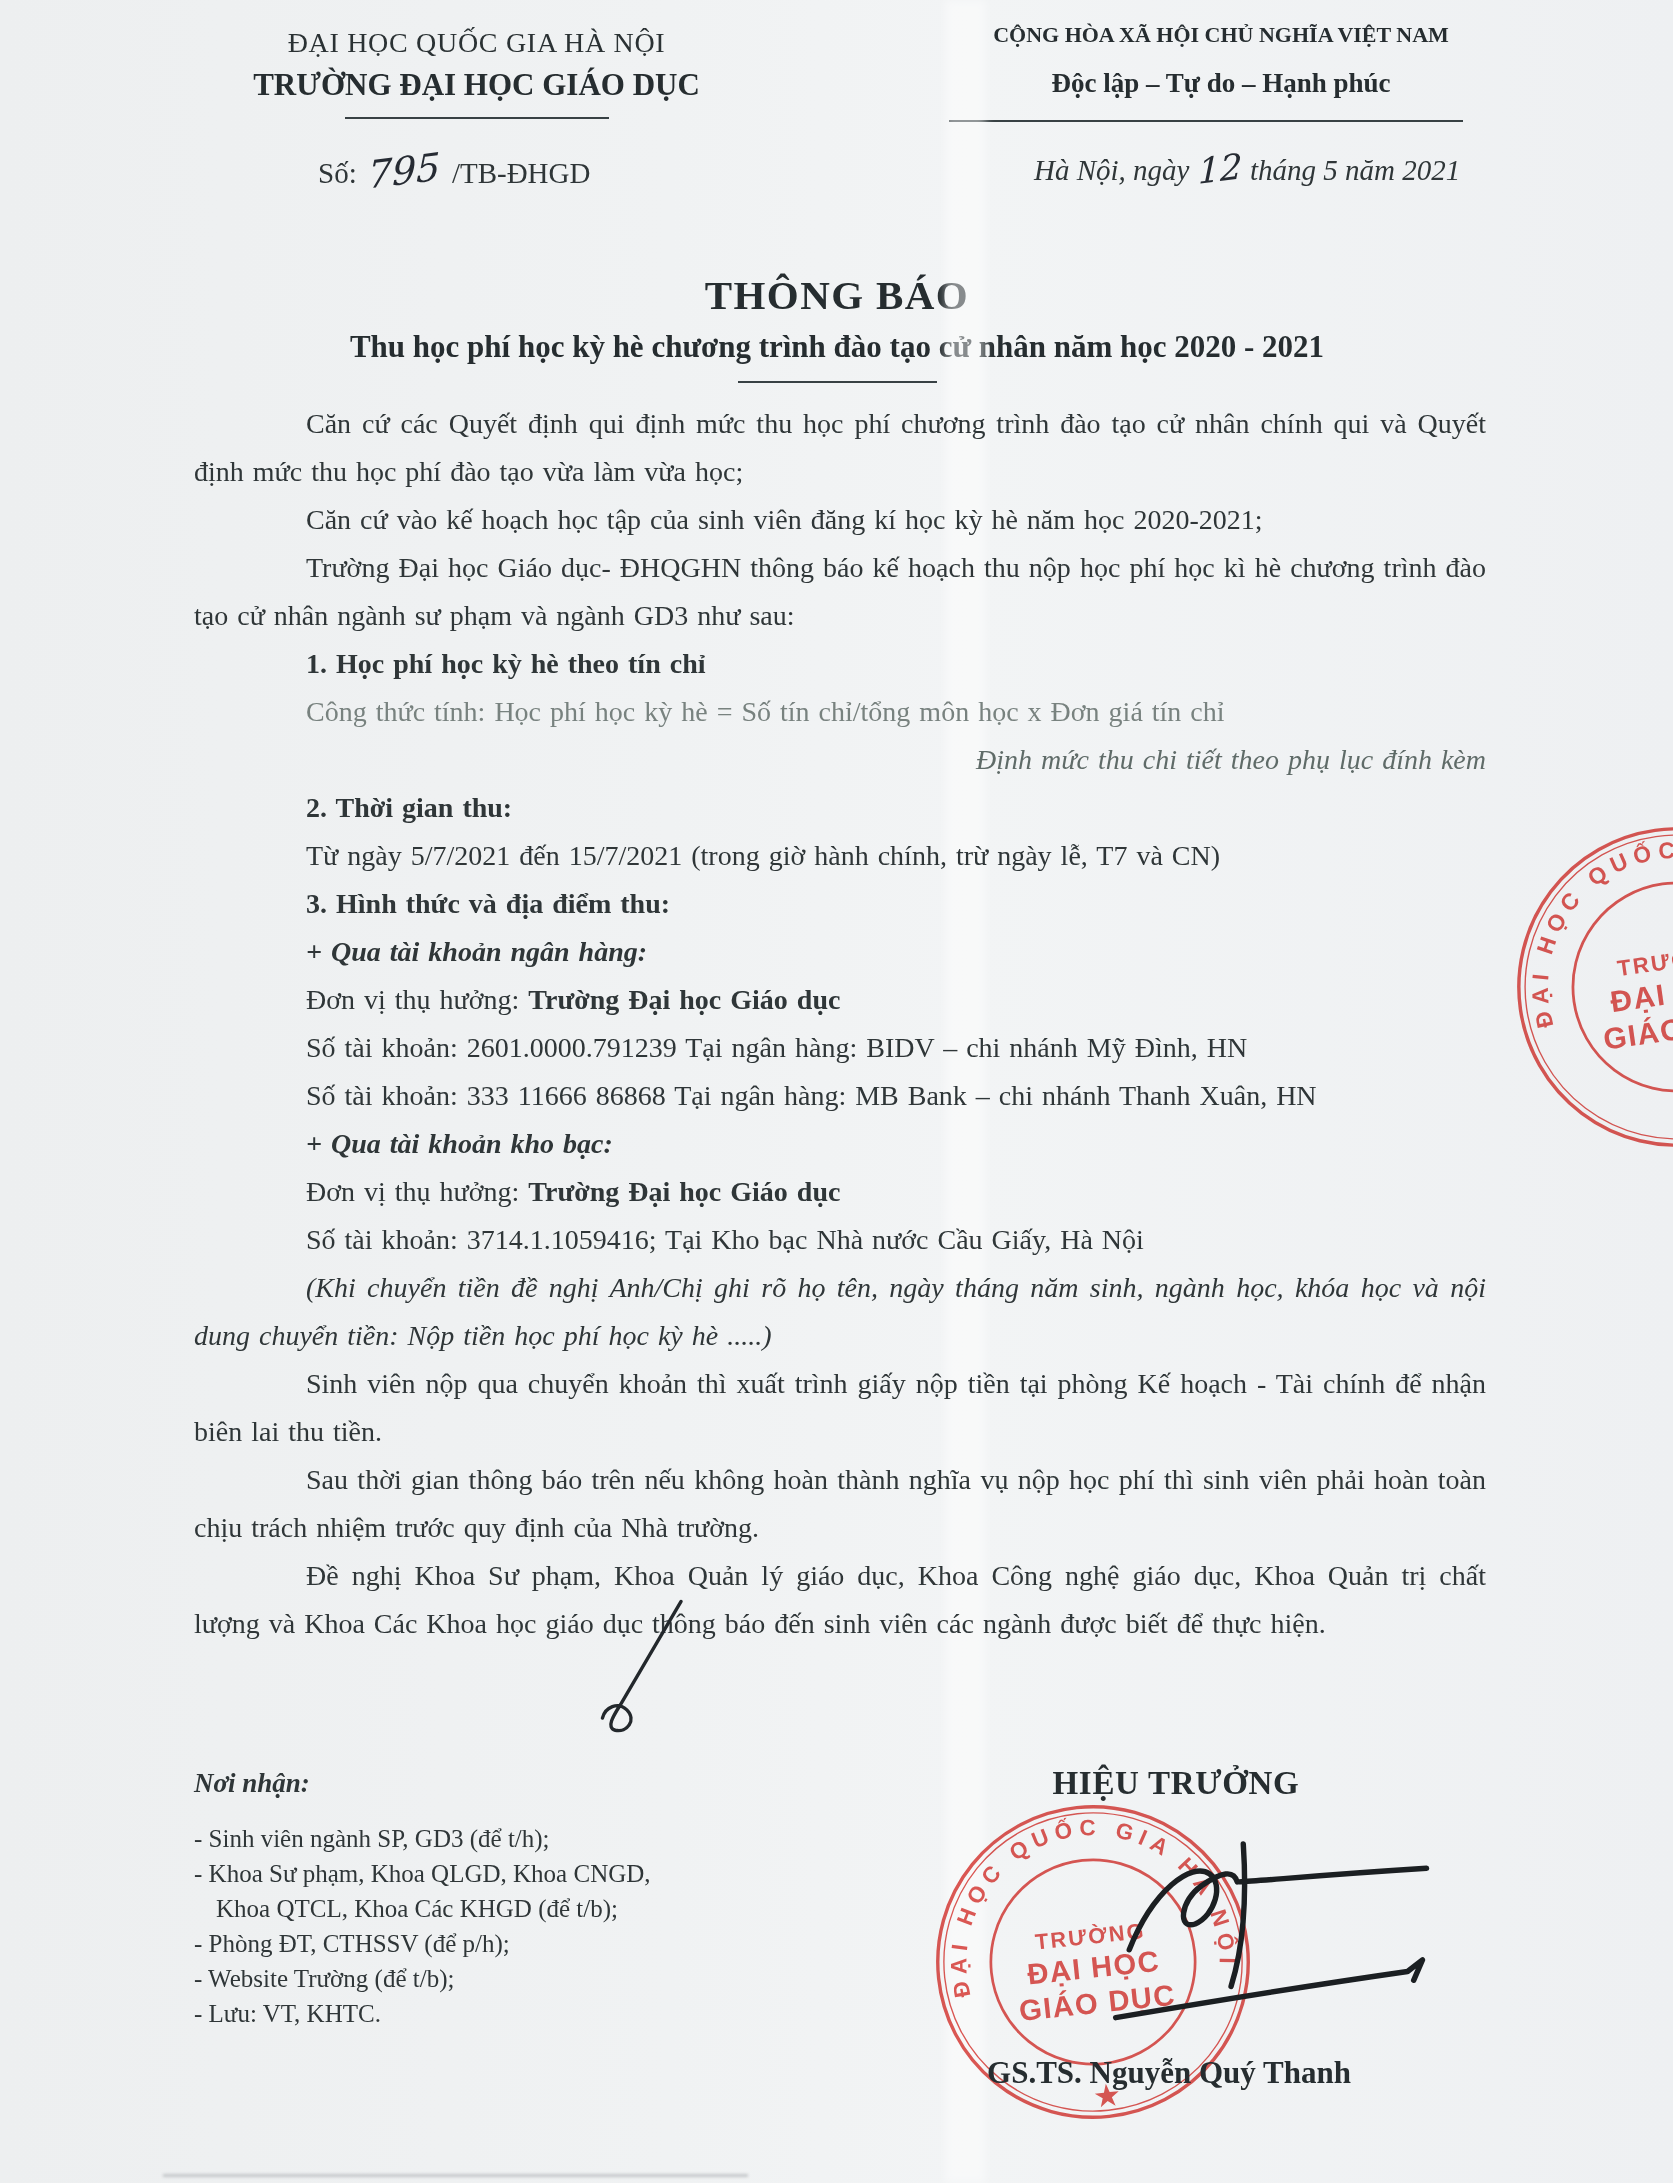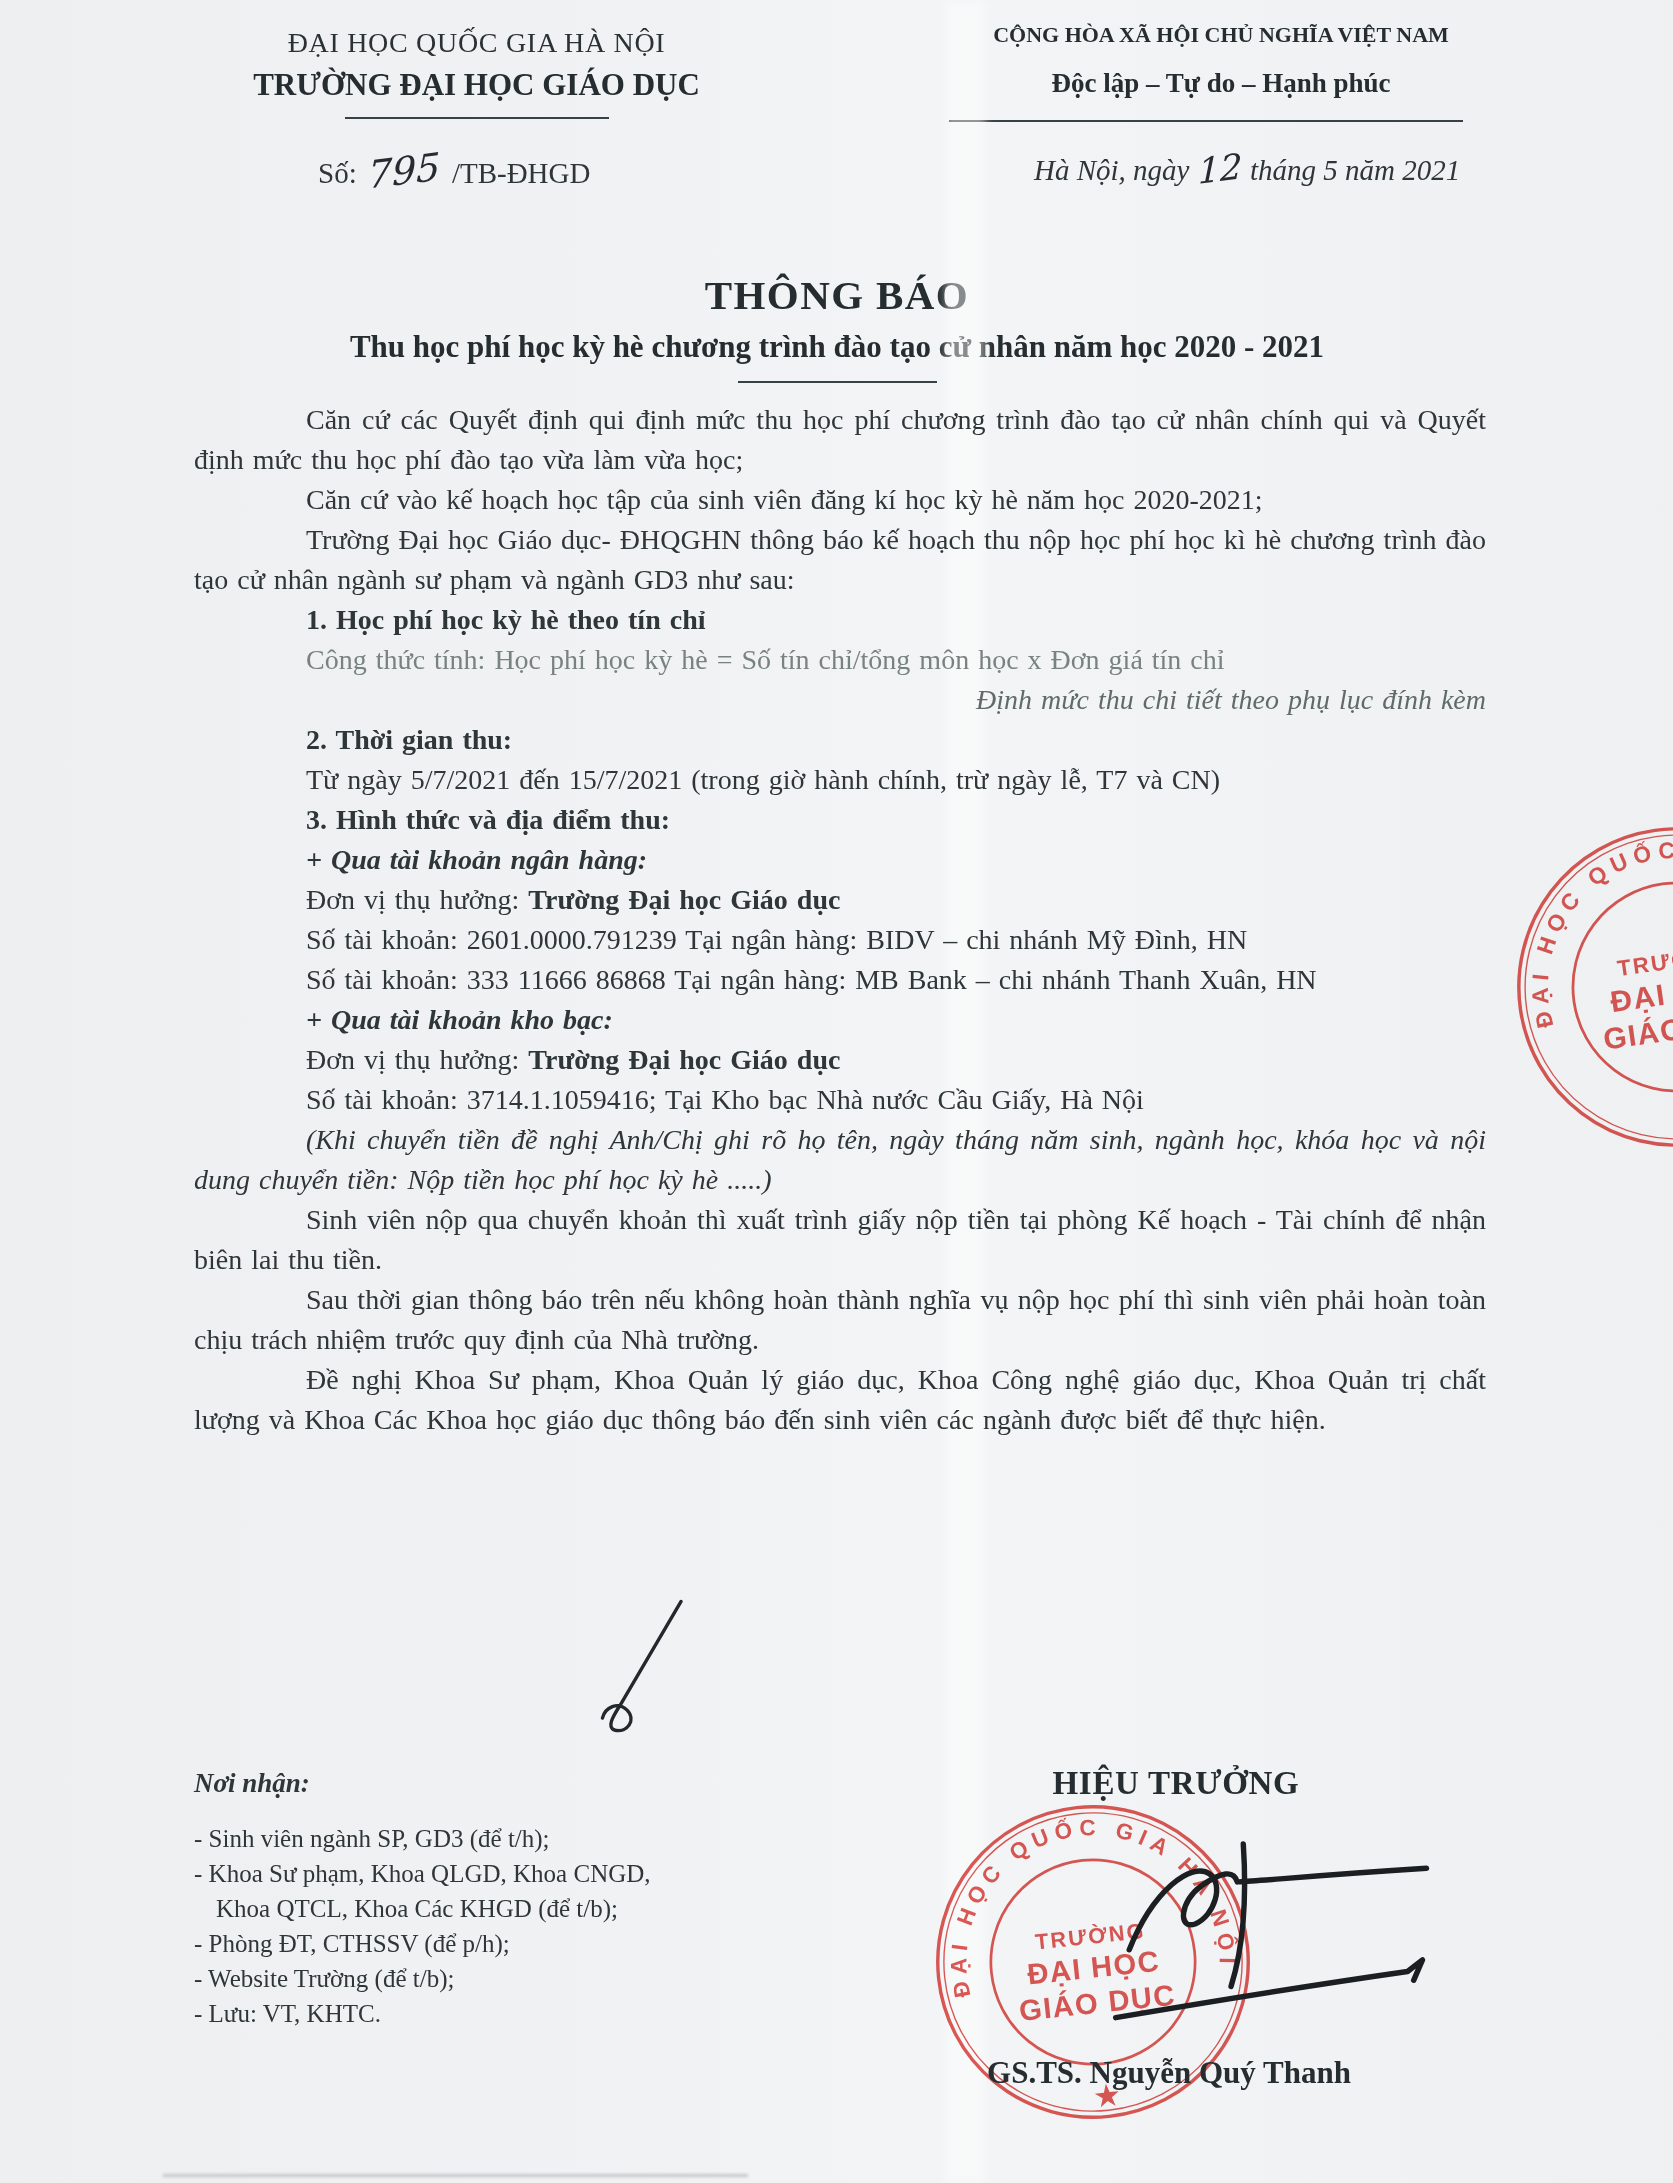--- a/index.html
+++ b/index.html
@@ -38,21 +38,21 @@
   .hw-day{font-size:35px;margin:0 0 0 1.4px;position:relative;top:1.4px;}
 
   
   .title-main{left:0;top:271px;width:1674px;font-size:41px;font-weight:bold;letter-spacing:1.4px;color:#262d30;}
   .title-sub{left:0;top:329px;width:1674px;font-size:31px;font-weight:bold;color:#262d30;}
   .title-rule{left:738px;top:381px;width:199px;height:2px;background:#384144;}
 
   
   .body-flow{
     left:194px;top:400px;width:1292px;
-    font-size:28px;line-height:40px;word-spacing:2px;z-index:2;
+    font-size:28px;line-height:48px;word-spacing:2px;z-index:2;
   }
   .body-flow p{margin:0;padding:0;}
   .ind{text-indent:112px;}
   .just{text-align:justify;}
   .bold{font-weight:bold;}
   .bitalic{font-weight:bold;font-style:italic;}
   .italic{font-style:italic;}
   .gray{color:#78827f;}
   .gitalic{font-style:italic;color:#5f6b68;text-align:right;}
 

